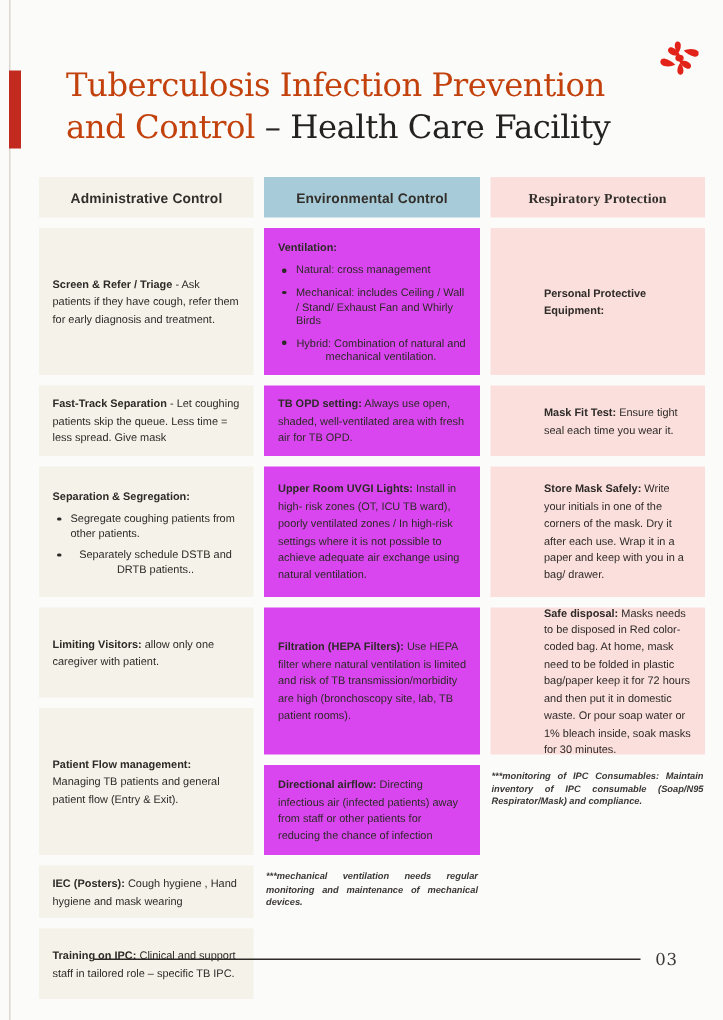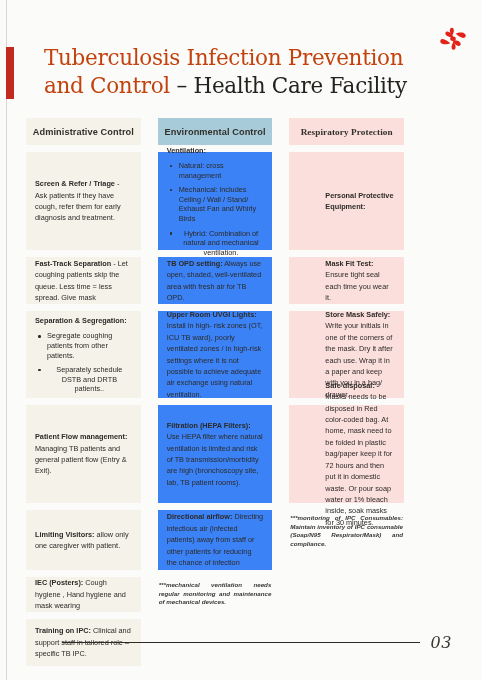--- a/index.html
+++ b/index.html
@@ -43,23 +43,23 @@
     letter-spacing: -0.3px;
     white-space: nowrap;
   }
   .t-red { color: #c2410c; font-weight: 400; }
   .t-dark { color: #24221f; font-weight: 400; }
 
   
   .cols {
     position: absolute;
     left: 26px; top: 118px;
-    width: 378px;
+    width: 444px;
     display: flex;
-    gap: 17px;
+    gap: 7px;
   }
   .col { width: 144px; display: flex; flex-direction: column; gap: 7px; }
 
   .col-head {
     height: 27px;
     display: flex; align-items: center; justify-content: center;
     font-size: 9.2px;
     font-weight: bold;
     letter-spacing: 0.1px;
     color: #33302c;
@@ -72,21 +72,21 @@
   .card {
     padding: 8px 9px;
     font-size: 7.3px;
     line-height: 11.4px;
     color: #2d2a27;
     display: flex;
     flex-direction: column;
     justify-content: center;
   }
   .col1 .card { background: #f4f2e9; }
-  .col2 .card { background: #3b82f6; }
+  .col2 .card { background: #d946ef; }
   .col3 .card { background: #fadfdd; padding-left: 36px; }
   .card .lead { font-weight: bold; }
 
   ul.bul { list-style: none; margin: 5px 0 0 0; padding: 0; }
   ul.bul li {
     position: relative;
     padding-left: 12px;
     margin-bottom: 5px;
     line-height: 9.6px;
   }
@@ -114,24 +114,23 @@
   
   .footer {
     position: absolute;
     left: 62px; top: 633px;
     width: 390px;
     display: flex; align-items: center; gap: 10px;
   }
   .footer-rule { flex: 1; height: 1px; background: #2d2a27; }
   .page-num {
     font-family: "DejaVu Serif", serif;
-    font-size: 16px;
+    font-size: 11px;
     color: #3a3734;
     letter-spacing: 0.6px;
-    font-style: italic;
   }
 </style>
 </head>
 <body>
 
 <div id="page">
 
   <div class="edge-rule"></div>
   <div class="title-accent"></div>
 
@@ -178,29 +177,29 @@
       <div class="card" style="height:87px">
         <div>
           <span class="lead">Separation &amp; Segregation:</span>
           <ul class="bul">
             <li>Segregate coughing patients from other patients.</li>
             <li>Separately schedule DSTB and DRTB patients..</li>
           </ul>
         </div>
       </div>
 
+      <div class="card" style="height:60px">
+        <div>
+          <span class="lead">Limiting Visitors:</span><span> </span><span>allow only one caregiver with patient.</span>
+        </div>
+      </div>
+
       <div class="card" style="height:98px">
         <div>
           <span class="lead">Patient Flow management:</span><span> </span><span>Managing TB patients and general patient flow (Entry &amp; Exit).</span>
-        </div>
-      </div>
-
-      <div class="card" style="height:60px">
-        <div>
-          <span class="lead">Limiting Visitors:</span><span> </span><span>allow only one caregiver with patient.</span>
         </div>
       </div>
 
       <div class="card" style="height:35px">
         <div>
           <span class="lead">IEC (Posters):</span><span> </span><span>Cough hygiene , Hand hygiene and mask wearing</span>
         </div>
       </div>
 
       <div class="card" style="height:47px">

